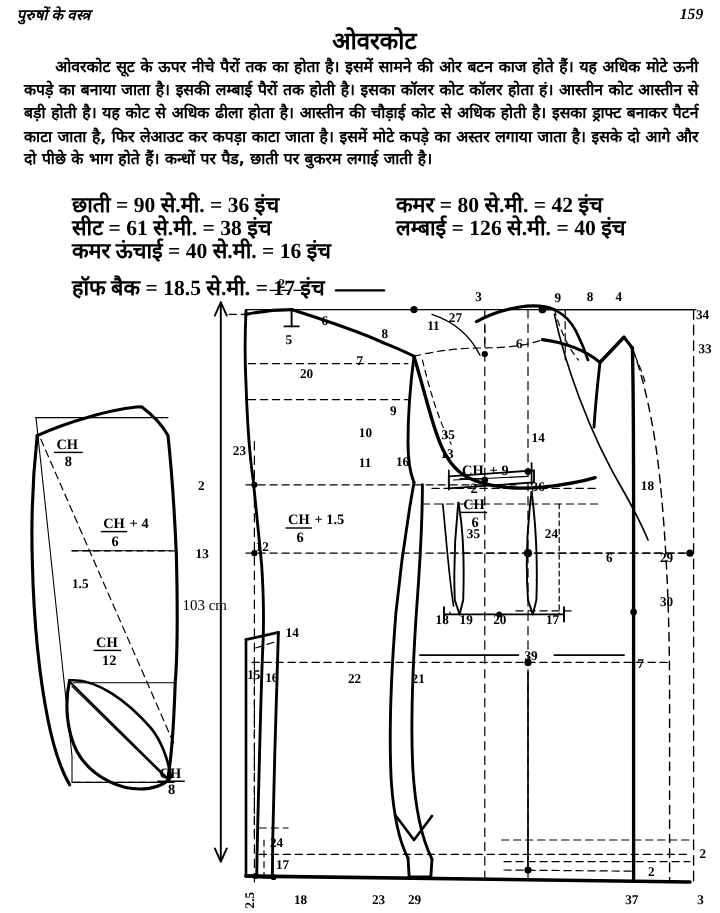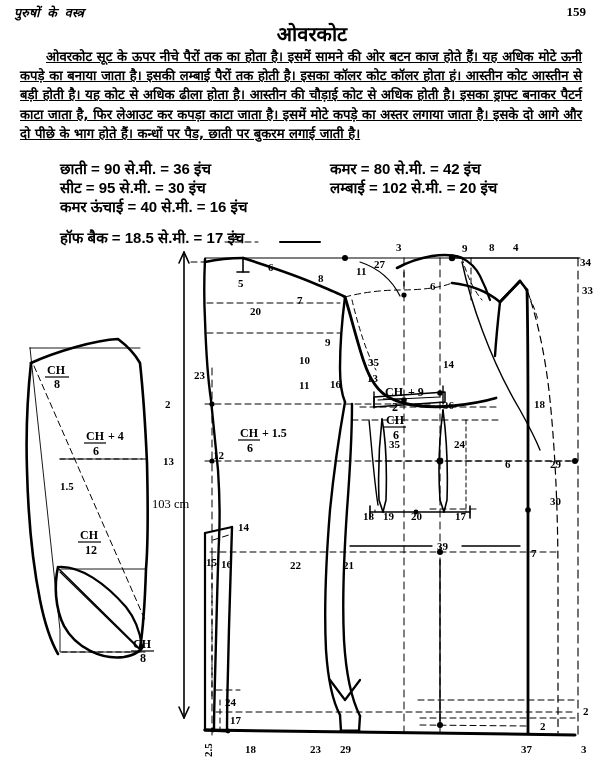--- a/index.html
+++ b/index.html
@@ -6,42 +6,42 @@
   body{
     width:600px;height:761px;position:relative;overflow:hidden;
     font-family:"Liberation Serif","DejaVu Serif",serif;
     color:#000;
   }
   #page{position:absolute;inset:0;}
 
   
   .hdr-left{
     position:absolute;left:14px;top:4px;font-size:12.5px;font-weight:bold;
-    font-style:italic;font-family:Liberation Mono, monospace;
+    font-style:italic;font-family:Liberation Serif, serif;
     letter-spacing:.2px;
   }
   .hdr-right{
     position:absolute;right:14px;top:4px;font-size:13px;font-weight:bold;
-    font-family:"Liberation Serif",serif;
+    font-style:italic;font-family:"Liberation Serif",serif;
   }
   .title{
     position:absolute;left:0;right:0;top:20px;text-align:center;
     font-size:20px;font-weight:bold;
     font-family:Liberation Serif, serif;
     margin-left:24px;
   }
   .para{
     position:absolute;left:20px;right:18px;top:47px;
     font-size:13.1px;line-height:19.2px;text-align:justify;text-indent:26px;
-    font-family:"DejaVu Sans","Liberation Sans",sans-serif;font-weight:bold;text-decoration:underline;
+    font-family:"DejaVu Sans","Liberation Sans",sans-serif;font-weight:bold;
   }
 
   
-  .meas{position:absolute;font-size:15px;font-weight:bold;white-space:nowrap;
-        font-family:Liberation Sans, sans-serif;}
+  .meas{position:absolute;font-size:18px;font-weight:bold;white-space:nowrap;
+        font-family:Liberation Serif, serif;}
   .mcolA{left:60px;}
   .mcolB{left:330px;}
   .mr0{top:158px;} .mr1{top:177px;} .mr2{top:196px;} .mr3{top:227px;}
 
   
   svg{position:absolute;left:0;top:0;width:600px;height:761px;}
   .num{font-family:"Liberation Serif","DejaVu Serif",serif;font-size:11px;
        font-weight:bold;fill:#000;}
   .frac{font-family:"Liberation Serif","DejaVu Serif",serif;font-size:12px;
         font-weight:bold;fill:#000;}
@@ -52,25 +52,25 @@
 <body>
 
 <div id="page">
 
   <div class="hdr-left">पुरुषों के वस्त्र</div>
   <div class="hdr-right">159</div>
   <div class="title">ओवरकोट</div>
   <div class="para">ओवरकोट सूट के ऊपर नीचे पैरों तक का होता है। इसमें सामने की ओर बटन काज होते हैं। यह अधिक मोटे ऊनी कपड़े का बनाया जाता है। इसकी लम्बाई पैरों तक होती है। इसका कॉलर कोट कॉलर होता हं। आस्तीन कोट आस्तीन से बड़ी होती है। यह कोट से अधिक ढीला होता है। आस्तीन की चौड़ाई कोट से अधिक होती है। इसका ड्राफ्ट बनाकर पैटर्न काटा जाता है, फिर लेआउट कर कपड़ा काटा जाता है। इसमें मोटे कपड़े का अस्तर लगाया जाता है। इसके दो आगे और दो पीछे के भाग होते हैं। कन्धों पर पैड, छाती पर बुकरम लगाई जाती है।</div>
 
   <div class="meas mcolA mr0">छाती = 90 से.मी. = 36 इंच</div>
-  <div class="meas mcolA mr1">सीट = 95 से.मी. = 30 इंच</div>
+  <div class="meas mcolA mr1">सीट = 61 से.मी. = 38 इंच</div>
   <div class="meas mcolA mr2">कमर ऊंचाई = 40 से.मी. = 16 इंच</div>
   <div class="meas mcolA mr3">हॉफ बैक = 18.5 से.मी. = 17 इंच</div>
   <div class="meas mcolB mr0">कमर = 80 से.मी. = 42 इंच</div>
-  <div class="meas mcolB mr1">लम्बाई = 102 से.मी. = 20 इंच</div>
+  <div class="meas mcolB mr1">लम्बाई = 126 से.मी. = 40 इंच</div>
 
   <svg viewBox="0 0 600 761">
     <defs>
       <marker id="ah" markerWidth="9" markerHeight="9" refX="4" refY="4" orient="auto">
         <path d="M0,0 L8,4 L0,8 z" fill="#000"></path>
       </marker>
     </defs>
 
     <g fill="none" stroke="#000" stroke-linejoin="round" stroke-linecap="round">
 

